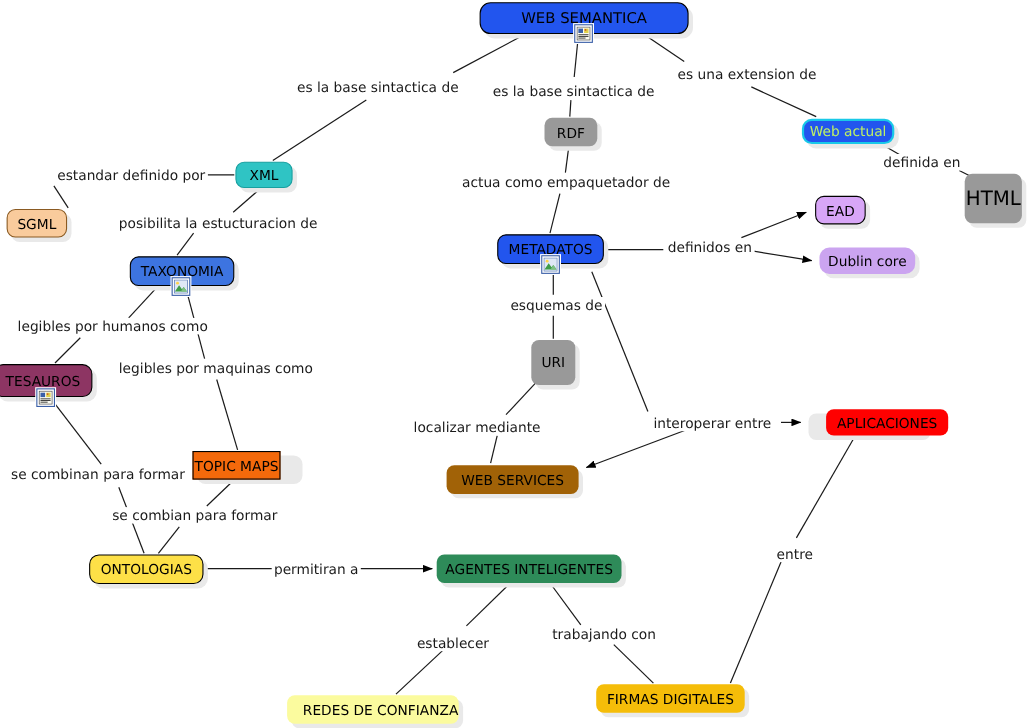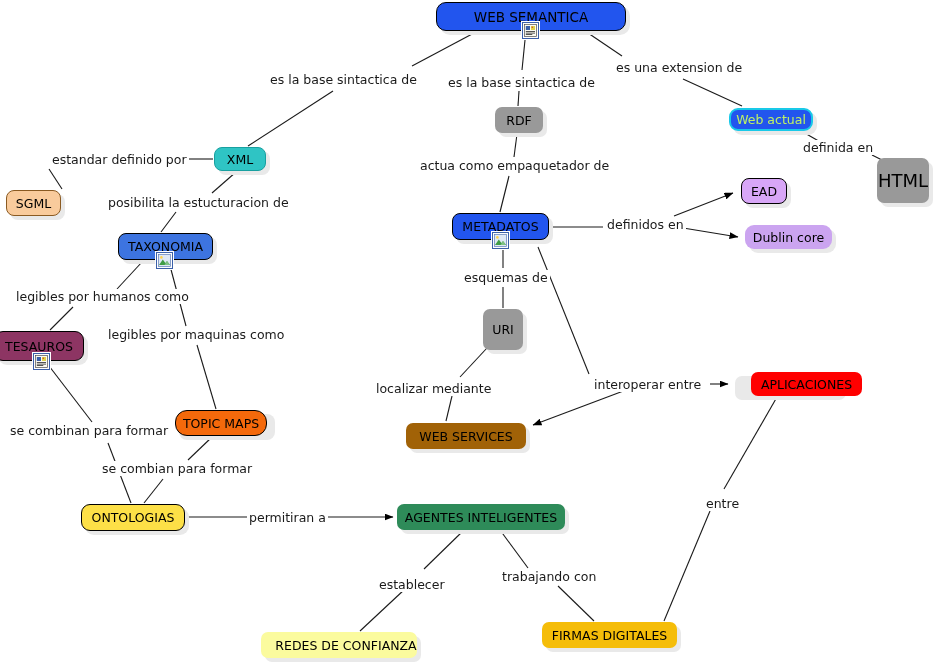--- a/index.html
+++ b/index.html
@@ -176,21 +176,21 @@
       </div>
       <div class="node" style="left: -6px; top: 331px; width: 90px; height: 30px; background: rgb(141, 53, 99); border-radius: 9px; font-size: 12.5px; color: rgb(0, 0, 0); border: 1px solid rgb(0, 0, 0);">
         <span>TESAUROS</span>
       </div>
       <div class="node" style="left: 483px; top: 309px; width: 40px; height: 41px; background: rgb(153, 153, 153); border-radius: 7px; font-size: 12.5px; color: rgb(0, 0, 0);">
         <span>URI</span>
       </div>
       <div class="node" style="left: 731px; top: 372px; width: 111px; height: 24px; background: rgb(255, 0, 0); border-radius: 7px; font-size: 12.5px; color: #000000; margin-left: 20px;">
         <span>APLICACIONES</span>
       </div>
-      <div class="node" style="left: 175px; top: 410px; width: 92px; height: 26px; background: rgb(244, 105, 11); border-radius: 12px; font-size: 12.5px; color: rgb(0, 0, 0); border: 1px solid rgb(0, 0, 0);">
+      <div class="node" style="left: 175px; top: 410px; width: 80px; height: 26px; background: rgb(244, 105, 11); border-radius: 0; font-size: 12.5px; color: rgb(0, 0, 0); border: 1px solid rgb(0, 0, 0);">
         <span>TOPIC MAPS</span>
       </div>
       <div class="node" style="left: 406px; top: 423px; width: 120px; height: 26px; background: #a16207; border-radius: 7px; font-size: 12.5px; color: rgb(0, 0, 0);">
         <span>WEB SERVICES</span>
       </div>
       <div class="node" style="left: 81px; top: 504px; width: 104px; height: 27px; background: #fde047; border-radius: 9px; font-size: 12.5px; color: rgb(0, 0, 0); border: 1.5px solid rgb(0, 0, 0);">
         <span>ONTOLOGIAS</span>
       </div>
       <div class="node" style="left: 397px; top: 504px; width: 168px; height: 26px; background: rgb(46, 139, 89); border-radius: 7px; font-size: 12.5px; color: rgb(0, 0, 0);">
         <span>AGENTES INTELIGENTES</span>

